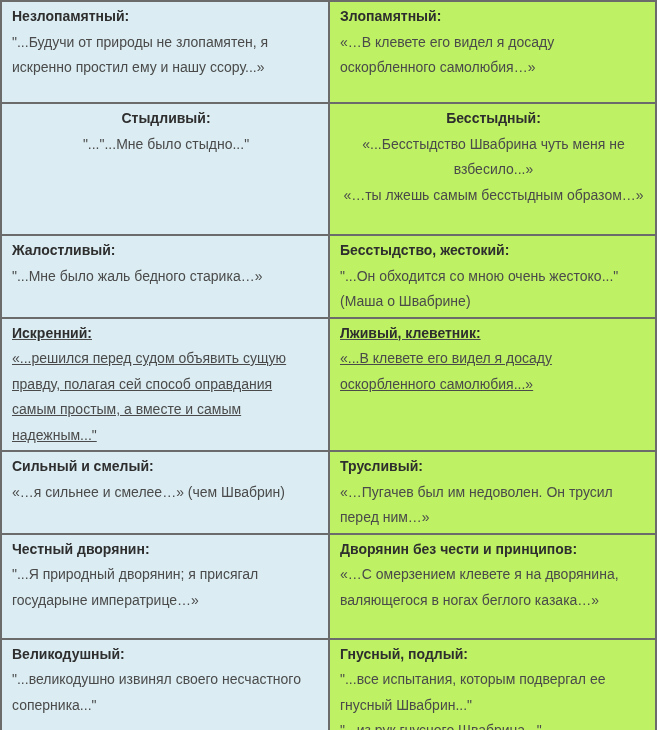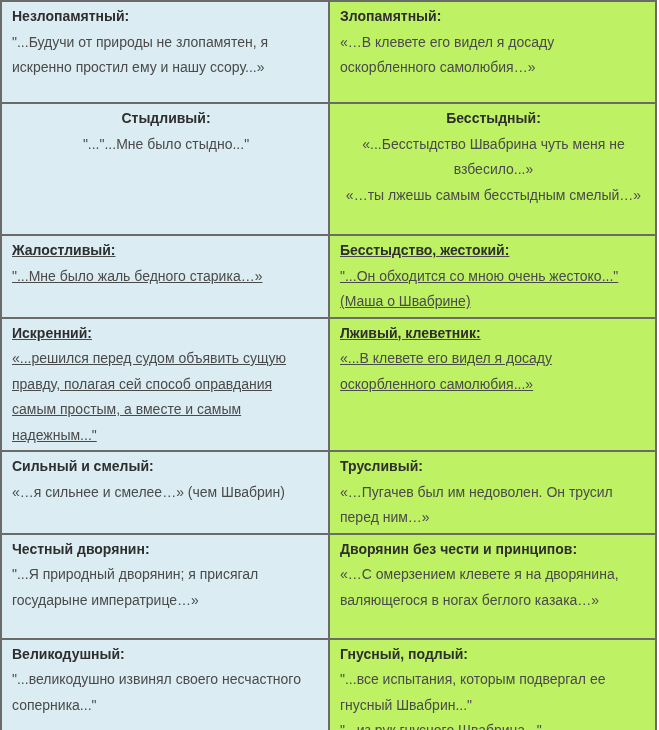--- a/index.html
+++ b/index.html
@@ -30,21 +30,21 @@
     td.left { background: #dbedf3; width: 308px; }
     td.right { background: #bef264; }
     .trait-title {
       font-weight: bold;
       color: #2e2e2e;
       display: block;
     }
     .quote { display: block; }
     tr.r0 td { height: 96px; }
     tr.r1 td { height: 126px; text-align: center; }
-    tr.r2 td { height: 74px; text-decoration: underline; }
+    tr.r2 td { height: 74px; }
     tr.r3 td { height: 126px; text-decoration: underline; }
     tr.r4 td { height: 74px; }
     tr.r5 td { height: 99px; }
     tr.r6 td { height: 99px; }
   </style>
 </head>
 <body>
 
 <table class="traits">
   <tbody>
@@ -59,21 +59,21 @@
       </td>
     </tr>
     <tr class="r1">
       <td class="left">
         <span class="trait-title">Стыдливый:</span>
         <span class="quote">"..."...Мне было стыдно..."</span>
       </td>
       <td class="right">
         <span class="trait-title">Бесстыдный:</span>
         <span class="quote">«...Бесстыдство Швабрина чуть меня не взбесило...»</span>
-        <span class="quote">«…ты лжешь самым бесстыдным смелый…»</span>
+        <span class="quote">«…ты лжешь самым бесстыдным образом…»</span>
       </td>
     </tr>
     <tr class="r2">
       <td class="left">
         <span class="trait-title">Жалостливый:</span>
         <span class="quote">"...Мне было жаль бедного старика…»</span>
       </td>
       <td class="right">
         <span class="trait-title">Бесстыдство, жестокий:</span>
         <span class="quote">"...Он обходится со мною очень жестоко..."  (Маша о Швабрине)</span>

